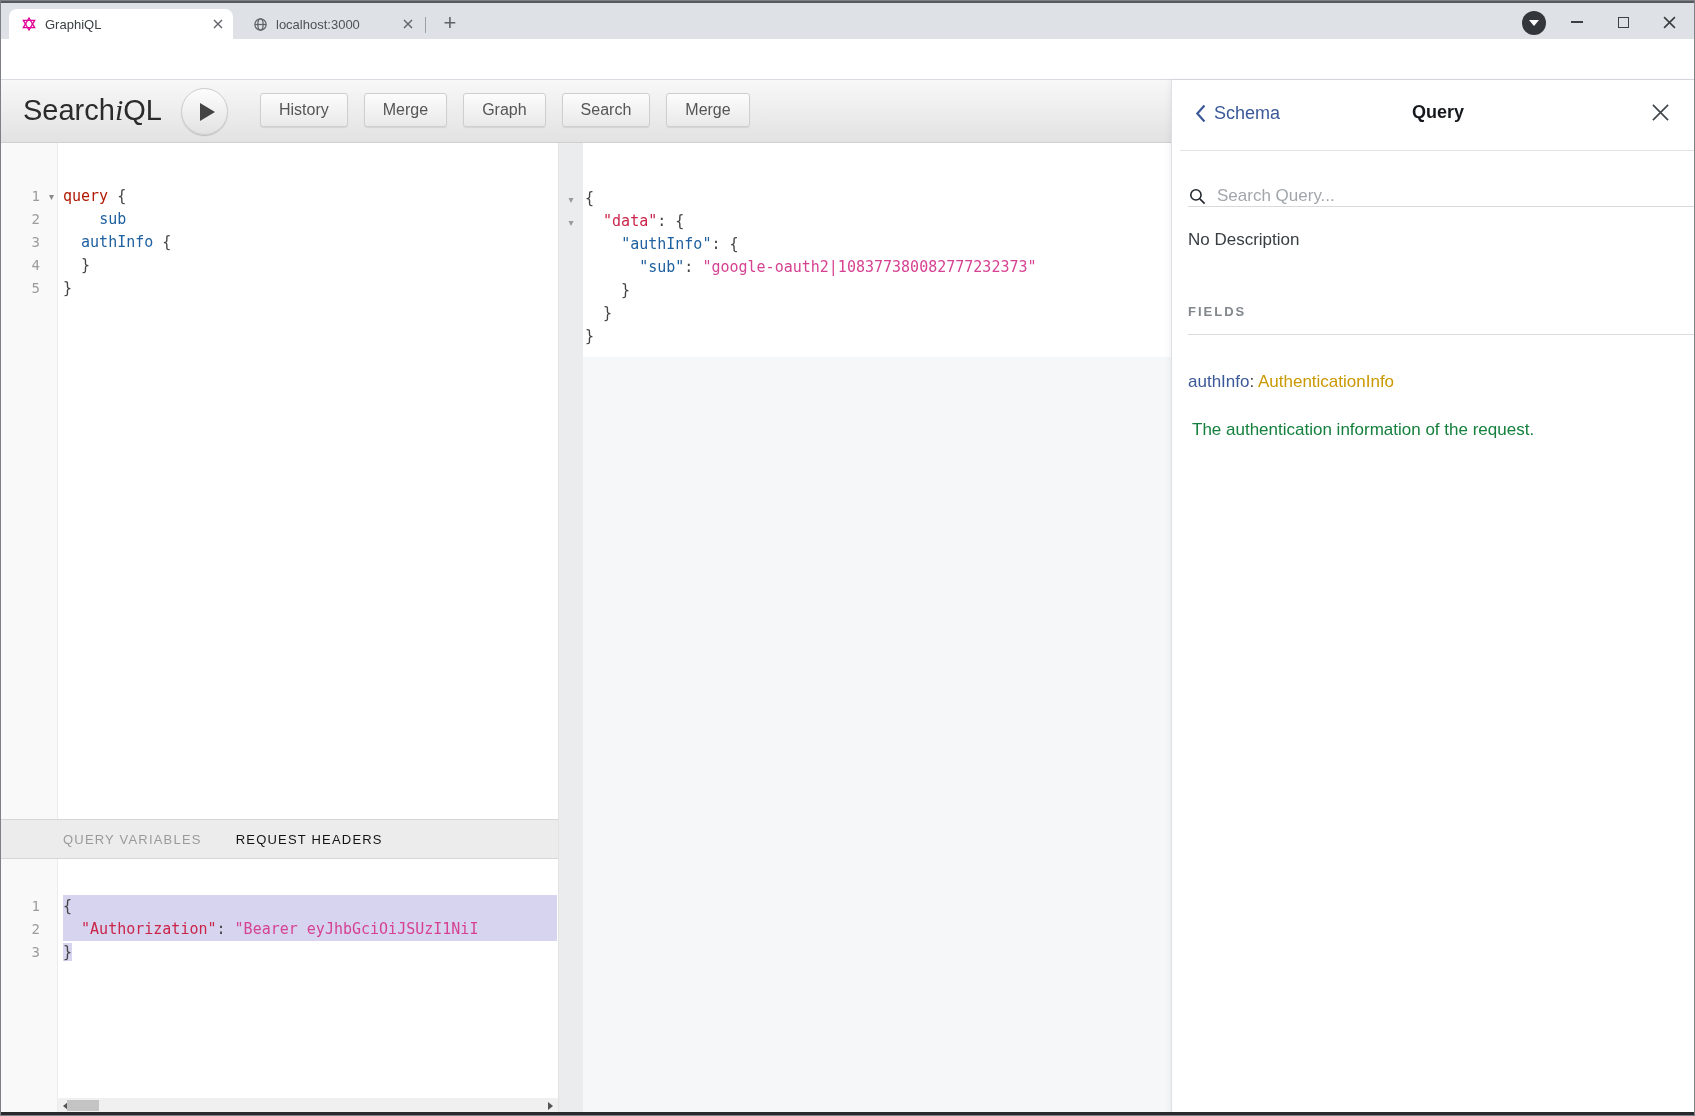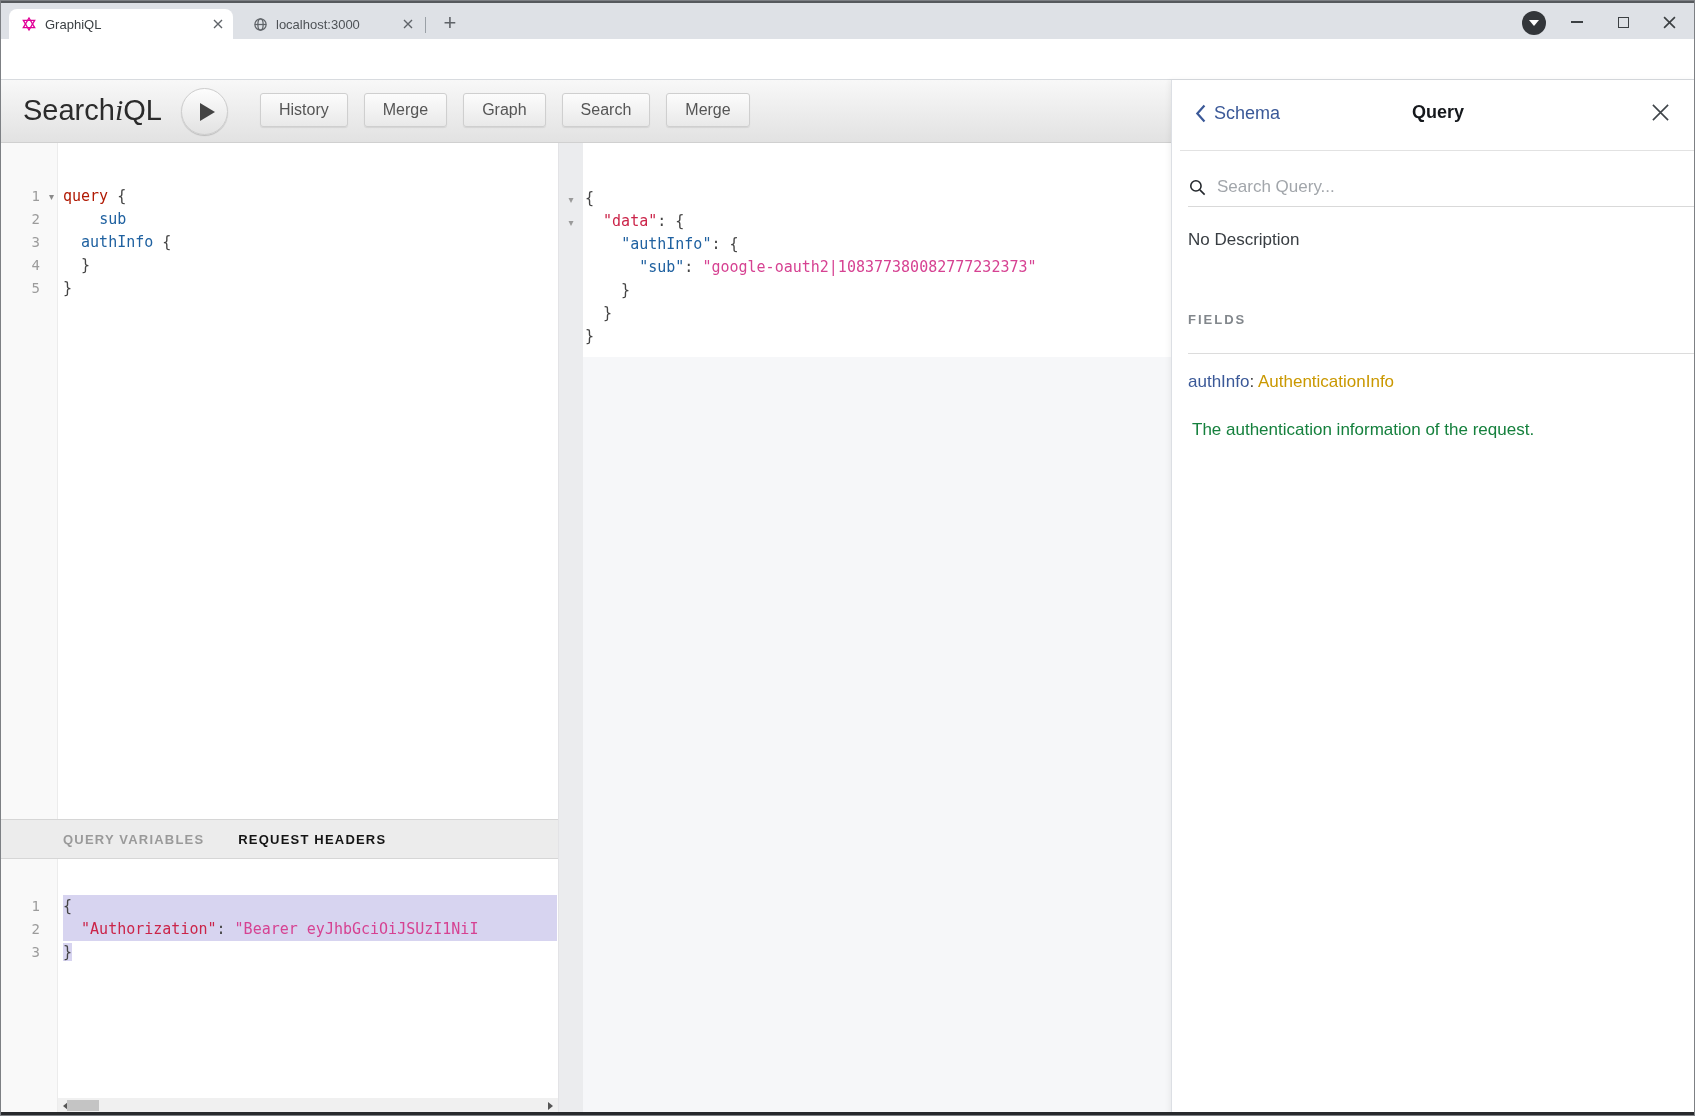--- a/index.html
+++ b/index.html
@@ -69,21 +69,21 @@
   .sel-full{background:#d7d4f0;display:inline-block;min-width:494px}
   .code-line .sel{background:#d7d4f0}
   .tk-kw{color:#B11A04}.tk-prop{color:#1F61A0}.tk-pun{color:#444}.tk-str{color:#D64292}.tk-rkey{color:#CB2449}
 
   #query-editor{left:0;top:142px;width:557px;height:676px}
   #headers-editor{left:0;top:858px;width:557px;height:255px}
 
   .vartabs{position:absolute;left:0;top:818px;width:557px;height:40px;background:#ececec;
     border-top:1px solid #d6d6d6;border-bottom:1px solid #d6d6d6;
     display:flex;align-items:center;gap:34px;padding-left:62px}
-  .vartab{font-size:13px;font-weight:bold;letter-spacing:1.2px}
+  .vartab{font-size:13px;font-weight:normal;letter-spacing:1.2px}
   .vartab.inactive{color:#9a9a9a}.vartab.active{color:#141414}
 
   .hscroll{position:absolute;left:57px;top:1097px;width:500px;height:15px;background:#f0f0f0}
   .sb-btn{position:absolute;top:0;width:15px;height:15px;display:flex;align-items:center;justify-content:center}
   .sb-left{left:0}.sb-right{right:0}
   .sb-left i{width:0;height:0;border-top:4px solid transparent;border-bottom:4px solid transparent;border-right:5px solid #555}
   .sb-right i{width:0;height:0;border-top:4px solid transparent;border-bottom:4px solid transparent;border-left:5px solid #555}
   .sb-thumb{position:absolute;left:9px;top:2px;height:11px;width:32px;background:#c4c4c4}
 
   
@@ -98,26 +98,26 @@
 
   
   .doc-panel{position:absolute;left:1170px;top:79px;width:525px;height:1034px;background:#fff;
     border-left:1px solid #dcdfe4;box-shadow:-2px 0 5px rgba(0,0,0,.05)}
   .doc-header{position:absolute;left:8px;top:0;right:0;height:71px;border-bottom:1px solid #e2e2e2}
   .doc-back{position:absolute;left:14px;top:23px;display:flex;align-items:center;gap:7px;
     color:#3B5998;font-size:18px;cursor:pointer}
   .doc-title{position:absolute;left:0;right:0;top:22px;text-align:center;font-weight:bold;font-size:18px;color:#15181c}
   .doc-close{position:absolute;right:26px;top:23px;cursor:pointer}
   .doc-search{position:absolute;left:16px;right:0;top:88px;height:39px;border-bottom:1px solid #d9d9d9;
-    display:flex;align-items:center;gap:10px}
+    display:flex;align-items:flex-end;gap:10px}
   .doc-search input{border:none;outline:none;font-size:17px;color:#333;width:400px;
     font-family:"Liberation Sans",sans-serif;background:transparent}
   .doc-search input::placeholder{color:#a2a6ab}
   .no-desc{position:absolute;left:16px;top:150px;font-size:17px;color:#383d42}
-  .fields-head{position:absolute;left:16px;right:0;top:232px;padding-bottom:26px;border-bottom:1px solid #dcdcdc;
+  .fields-head{position:absolute;left:16px;right:0;top:224px;padding-bottom:15px;border-bottom:1px solid #dcdcdc;
     font-size:13px;font-weight:bold;letter-spacing:2px;color:#82878c}
   .field-row{position:absolute;left:16px;top:292px;font-size:17px}
   .field-name{color:#3B5998}.field-colon{color:#444}.field-type{color:#CA9800}
   .field-desc{position:absolute;left:20px;top:340px;font-size:17px;color:#15803d}
 </style>
 </head>
 <body>
 
 <div class="screen">
 

